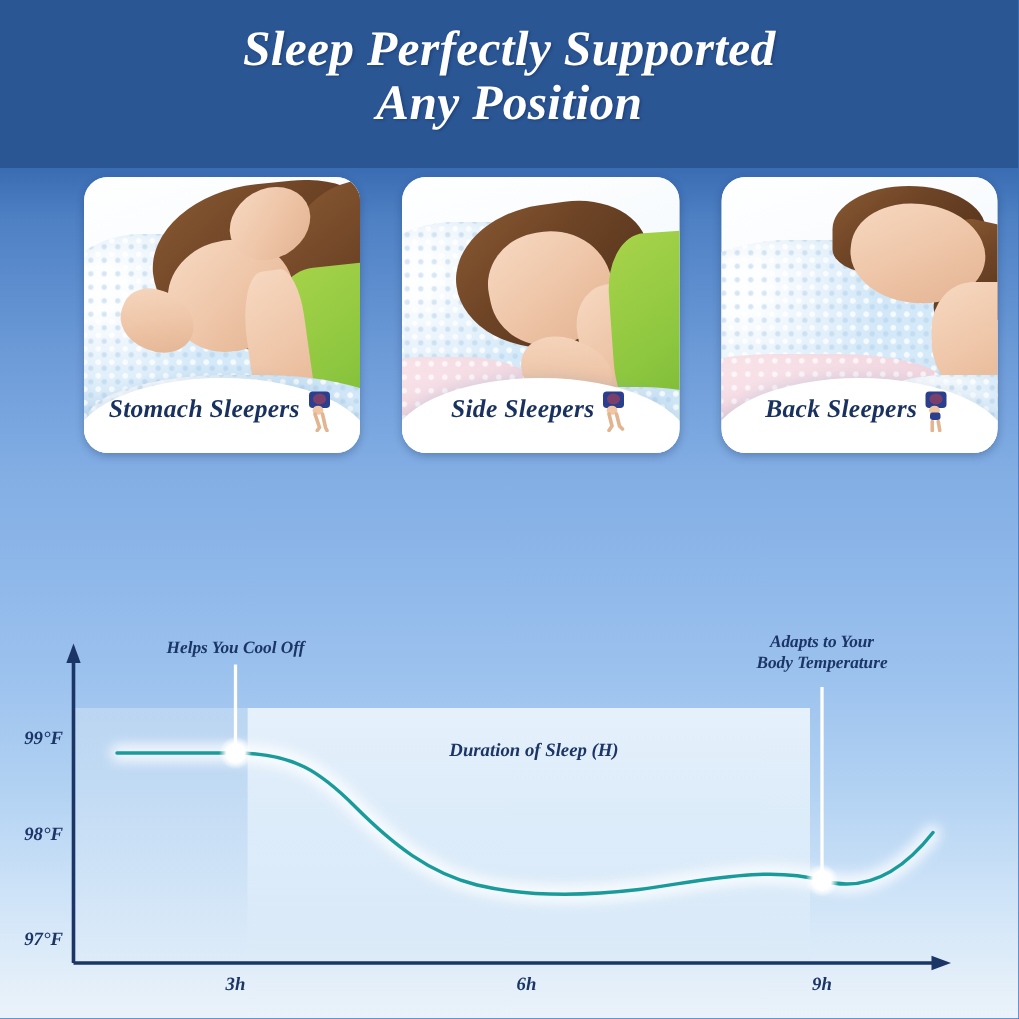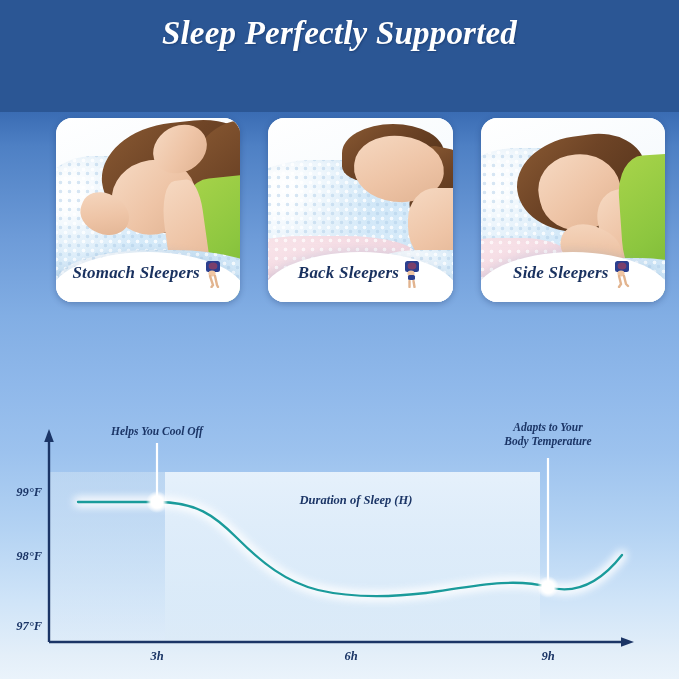--- a/index.html
+++ b/index.html
@@ -139,20 +139,21 @@
 </head>
 <body>
 
 <div id="bg">
   <div class="bg-top"></div>
   <div class="bg-mid"></div>
 </div>
 
 <div class="headline" id="title1">
   <span class="ln">Sleep Perfectly Supported</span>
+  <span class="ln">Any Position</span>
 </div>
 
 <div id="cards">
 
   <div class="card">
     <div class="photo">
       <div class="sheet"></div>
       <div class="pillow" style="left:-22px; top:38px; width:150px; height:132px;"></div>
       <div class="hair" style="left:46px; top:4px; width:160px; height:112px; border-radius:48% 40% 45% 55%; transform:rotate(-6deg);"></div>
       <div class="hair" style="left:128px; top:2px; width:120px; height:150px; border-radius:50% 40% 60% 40%;"></div>
@@ -170,60 +171,60 @@
             <ellipse cx="11" cy="8" rx="4.4" ry="3.6" fill="#7b3f6b"></ellipse>
             <ellipse cx="10" cy="15.5" rx="3.6" ry="3" fill="#f0c6a3"></ellipse>
             <path d="M8 18 l3 9 l-1.5 2 M13 18 l2 9 l1 2" stroke="#e2b48f" stroke-width="2.4" fill="none" stroke-linecap="round"></path>
           </svg></span>
     </div>
   </div>
 
   <div class="card">
     <div class="photo">
       <div class="sheet"></div>
+      <div class="pillow" style="left:-32px; top:30px; width:170px; height:126px;"></div>
+      <div class="pillow-pink" style="left:-30px; top:120px; width:118px; height:48px;"></div>
+      <div class="hair" style="left:36px; top:18px; width:130px; height:96px; border-radius:55% 45% 40% 60%; transform:rotate(-8deg);"></div>
+      <div class="skin" style="left:58px; top:36px; width:82px; height:76px; border-radius:46% 54% 50% 50%; transform:rotate(-12deg);"></div>
+      <div class="skin" style="left:118px; top:70px; width:60px; height:74px; border-radius:40% 40% 50% 50%; transform:rotate(-12deg);"></div>
+      <div class="top-green" style="left:140px; top:36px; width:92px; height:140px; border-radius:28% 10% 10% 40%; transform:rotate(-4deg);"></div>
+      <div class="skin" style="left:78px; top:108px; width:62px; height:46px; border-radius:50% 40% 40% 50%; transform:rotate(26deg);"></div>
+      <div class="pillow" style="left:70px; top:140px; width:150px; height:56px; border-radius:40% 40% 8% 8%;"></div>
+    </div>
+    <div class="label-pill"></div>
+    <div class="label-text">
+      <span>Side Sleepers</span><span class="sleeper-icon"><svg viewBox="0 0 22 30" width="22" height="30">
+            <rect x="4" y="3" width="14" height="11" rx="2.5" fill="#2b3f8f"></rect>
+            <ellipse cx="11" cy="8" rx="4.4" ry="3.6" fill="#7b3f6b"></ellipse>
+            <ellipse cx="10" cy="15.5" rx="3.6" ry="3" fill="#f0c6a3"></ellipse>
+            <path d="M8 18 l2 8 l-2 3 M13 18 l2 8 l2 2" stroke="#e2b48f" stroke-width="2.4" fill="none" stroke-linecap="round"></path>
+          </svg></span>
+    </div>
+  </div>
+
+  <div class="card">
+    <div class="photo">
+      <div class="sheet"></div>
       <div class="pillow" style="left:-34px; top:42px; width:200px; height:112px;"></div>
       <div class="pillow-pink" style="left:-32px; top:118px; width:180px; height:48px;"></div>
       <div class="hair" style="left:74px; top:6px; width:102px; height:58px; border-radius:55% 55% 30% 30%;"></div>
       <div class="hair" style="left:146px; top:30px; width:54px; height:72px; border-radius:30% 50% 60% 20%; transform:rotate(12deg);"></div>
       <div class="skin" style="left:86px; top:18px; width:90px; height:66px; border-radius:48% 50% 50% 48%; transform:rotate(6deg);"></div>
       <div class="skin" style="left:140px; top:70px; width:70px; height:78px; border-radius:40% 30% 40% 50%;"></div>
       <div class="top-green" style="left:190px; top:62px; width:70px; height:122px; border-radius:32% 6% 6% 40%;"></div>
       <div class="pillow" style="left:100px; top:132px; width:140px; height:56px; border-radius:36% 36% 8% 8%;"></div>
     </div>
     <div class="label-pill"></div>
     <div class="label-text">
       <span>Back Sleepers</span><span class="sleeper-icon"><svg viewBox="0 0 22 30" width="22" height="30">
             <rect x="4" y="3" width="14" height="11" rx="2.5" fill="#2b3f8f"></rect>
             <ellipse cx="11" cy="8" rx="4.4" ry="3.6" fill="#7b3f6b"></ellipse>
             <ellipse cx="10" cy="15.5" rx="3.6" ry="3" fill="#f0c6a3"></ellipse>
             <rect x="7" y="17" width="7" height="5" rx="1.6" fill="#2b3f8f"></rect>
             <path d="M8.5 23 l0 6 M12.5 23 l1 6" stroke="#e2b48f" stroke-width="2.4" fill="none" stroke-linecap="round"></path>
-          </svg></span>
-    </div>
-  </div>
-
-  <div class="card">
-    <div class="photo">
-      <div class="sheet"></div>
-      <div class="pillow" style="left:-32px; top:30px; width:170px; height:126px;"></div>
-      <div class="pillow-pink" style="left:-30px; top:120px; width:118px; height:48px;"></div>
-      <div class="hair" style="left:36px; top:18px; width:130px; height:96px; border-radius:55% 45% 40% 60%; transform:rotate(-8deg);"></div>
-      <div class="skin" style="left:58px; top:36px; width:82px; height:76px; border-radius:46% 54% 50% 50%; transform:rotate(-12deg);"></div>
-      <div class="skin" style="left:118px; top:70px; width:60px; height:74px; border-radius:40% 40% 50% 50%; transform:rotate(-12deg);"></div>
-      <div class="top-green" style="left:140px; top:36px; width:92px; height:140px; border-radius:28% 10% 10% 40%; transform:rotate(-4deg);"></div>
-      <div class="skin" style="left:78px; top:108px; width:62px; height:46px; border-radius:50% 40% 40% 50%; transform:rotate(26deg);"></div>
-      <div class="pillow" style="left:70px; top:140px; width:150px; height:56px; border-radius:40% 40% 8% 8%;"></div>
-    </div>
-    <div class="label-pill"></div>
-    <div class="label-text">
-      <span>Side Sleepers</span><span class="sleeper-icon"><svg viewBox="0 0 22 30" width="22" height="30">
-            <rect x="4" y="3" width="14" height="11" rx="2.5" fill="#2b3f8f"></rect>
-            <ellipse cx="11" cy="8" rx="4.4" ry="3.6" fill="#7b3f6b"></ellipse>
-            <ellipse cx="10" cy="15.5" rx="3.6" ry="3" fill="#f0c6a3"></ellipse>
-            <path d="M8 18 l2 8 l-2 3 M13 18 l2 8 l2 2" stroke="#e2b48f" stroke-width="2.4" fill="none" stroke-linecap="round"></path>
           </svg></span>
     </div>
   </div>
 
 </div>
 
 <div class="headline" id="title2">
 </div>
 
 <div id="chart">

